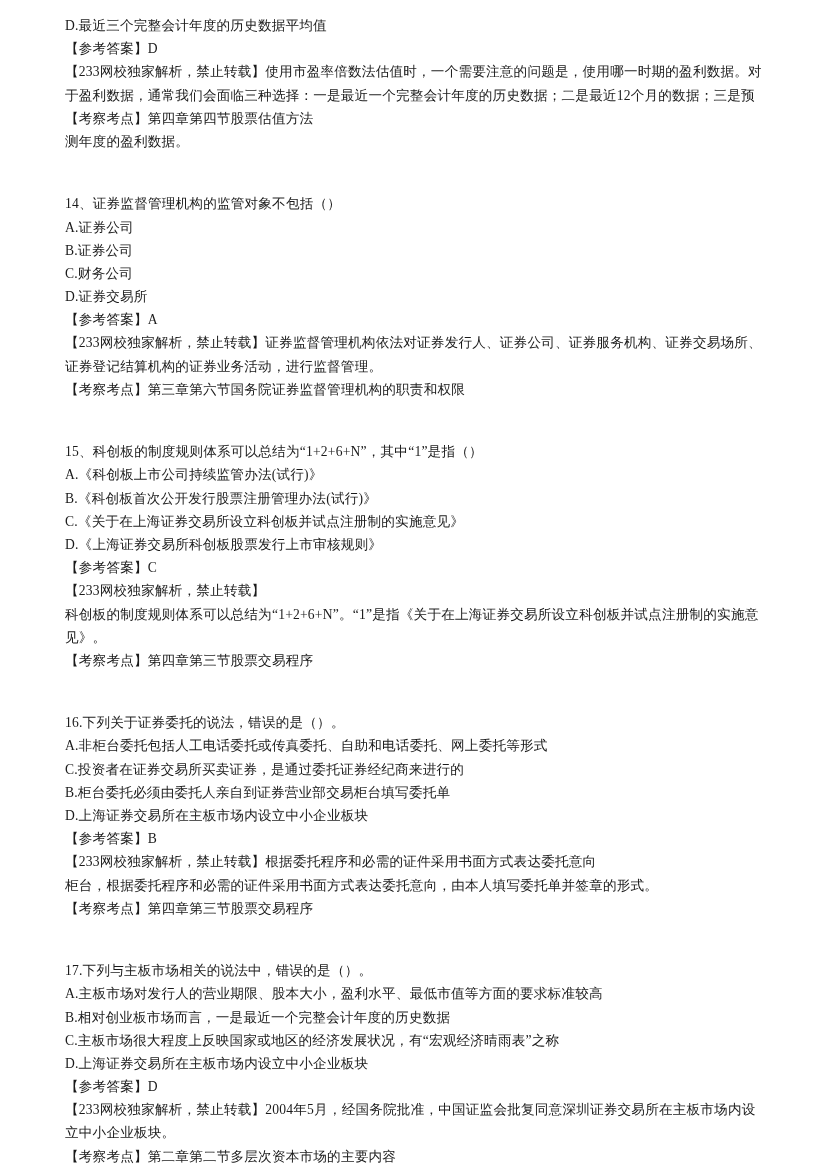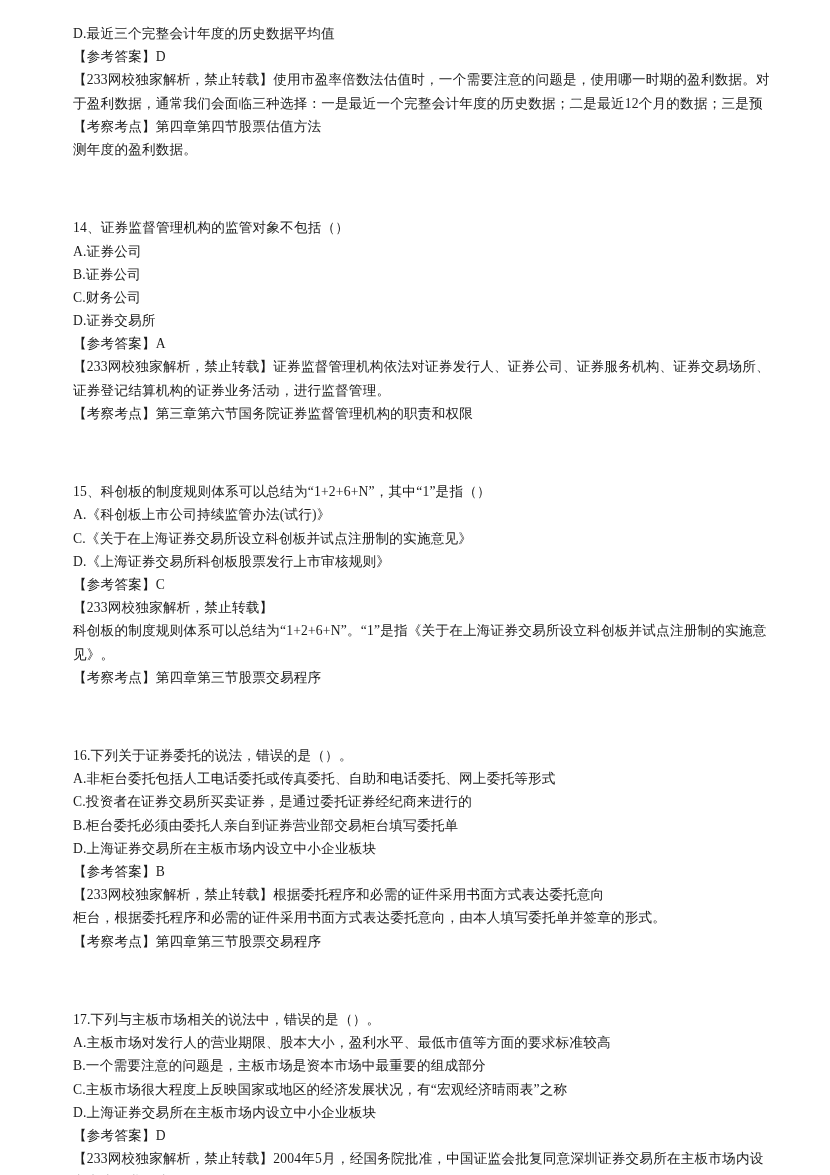--- a/index.html
+++ b/index.html
@@ -1,21 +1,21 @@
 <!DOCTYPE html>
 <html><head>
 <meta charset="utf-8">
 <style>
   html, body { margin: 0; padding: 0; background: #ffffff; }
   body { width: 830px; height: 1175px; position: relative; overflow: hidden;
          font-family: "Liberation Serif", "DejaVu Serif", serif; color: #1a1a1a; }
   .page { position: absolute; left: 57px; top: 6px; width: 718px; }
   .line { font-size: 13.6px; line-height: 23.2px; height: 23.2px; white-space: nowrap; letter-spacing: 0.2px; }
   .gap { height: 23.2px; }
-  .block { margin: 16px; }
+  .block { margin: 8px; }
 </style>
 </head>
 <body>
 
 <div class="page">
 
   <div class="block">
     <div class="line">D.最近三个完整会计年度的历史数据平均值</div>
     <div class="line"><span>【参考答案】</span><span>D</span></div>
     <div class="line"><span>【233网校独家解析，禁止转载】</span><span>使用市盈率倍数法估值时，一个需要注意的问题是，使用哪一时期的盈利数据。对</span></div>
@@ -34,20 +34,21 @@
     <div class="line"><span>【参考答案】</span><span>A</span></div>
     <div class="line"><span>【233网校独家解析，禁止转载】</span><span>证券监督管理机构依法对证券发行人、证券公司、证券服务机构、证券交易场所、</span></div>
     <div class="line">证券登记结算机构的证券业务活动，进行监督管理。</div>
     <div class="line"><span>【考察考点】</span><span>第三章第六节国务院证券监督管理机构的职责和权限</span></div>
   </div>
   <div class="gap"></div>
 
   <div class="block">
     <div class="line">15、科创板的制度规则体系可以总结为“1+2+6+N”，其中“1”是指（）</div>
     <div class="line">A.《科创板上市公司持续监管办法(试行)》</div>
+    <div class="line">B.《科创板首次公开发行股票注册管理办法(试行)》</div>
     <div class="line">C.《关于在上海证券交易所设立科创板并试点注册制的实施意见》</div>
     <div class="line">D.《上海证券交易所科创板股票发行上市审核规则》</div>
     <div class="line"><span>【参考答案】</span><span>C</span></div>
     <div class="line">【233网校独家解析，禁止转载】</div>
     <div class="line">科创板的制度规则体系可以总结为“1+2+6+N”。“1”是指《关于在上海证券交易所设立科创板并试点注册制的实施意</div>
     <div class="line">见》。</div>
     <div class="line"><span>【考察考点】</span><span>第四章第三节股票交易程序</span></div>
   </div>
   <div class="gap"></div>
 
@@ -60,21 +61,21 @@
     <div class="line"><span>【参考答案】</span><span>B</span></div>
     <div class="line"><span>【233网校独家解析，禁止转载】</span><span>根据委托程序和必需的证件采用书面方式表达委托意向</span></div>
     <div class="line">柜台，根据委托程序和必需的证件采用书面方式表达委托意向，由本人填写委托单并签章的形式。</div>
     <div class="line"><span>【考察考点】</span><span>第四章第三节股票交易程序</span></div>
   </div>
   <div class="gap"></div>
 
   <div class="block">
     <div class="line">17.下列与主板市场相关的说法中，错误的是（）。</div>
     <div class="line">A.主板市场对发行人的营业期限、股本大小，盈利水平、最低市值等方面的要求标准较高</div>
-    <div class="line">B.一个需要注意的问题是，主板市场是资本市场中最重要的组成部分</div>
+    <div class="line">B.相对创业板市场而言，一是最近一个完整会计年度的历史数据</div>
     <div class="line">C.主板市场很大程度上反映国家或地区的经济发展状况，有“宏观经济晴雨表”之称</div>
     <div class="line">D.上海证券交易所在主板市场内设立中小企业板块</div>
     <div class="line"><span>【参考答案】</span><span>D</span></div>
     <div class="line"><span>【233网校独家解析，禁止转载】</span><span>2004年5月，经国务院批准，中国证监会批复同意深圳证券交易所在主板市场内设</span></div>
     <div class="line">立中小企业板块。</div>
     <div class="line"><span>【考察考点】</span><span>第二章第二节多层次资本市场的主要内容</span></div>
   </div>
 
 </div>
 

